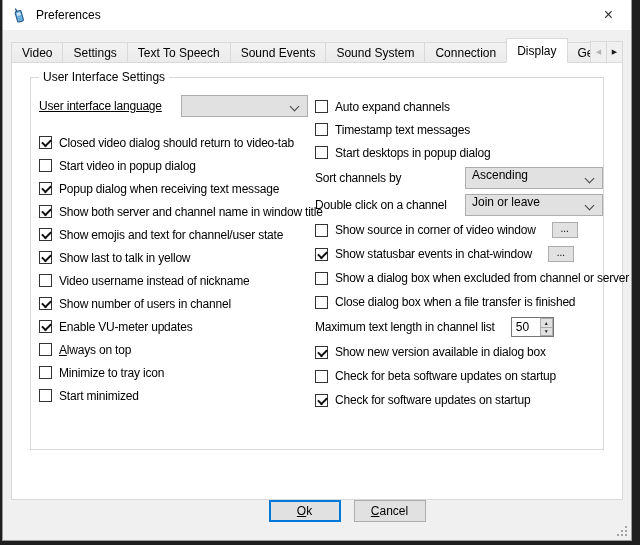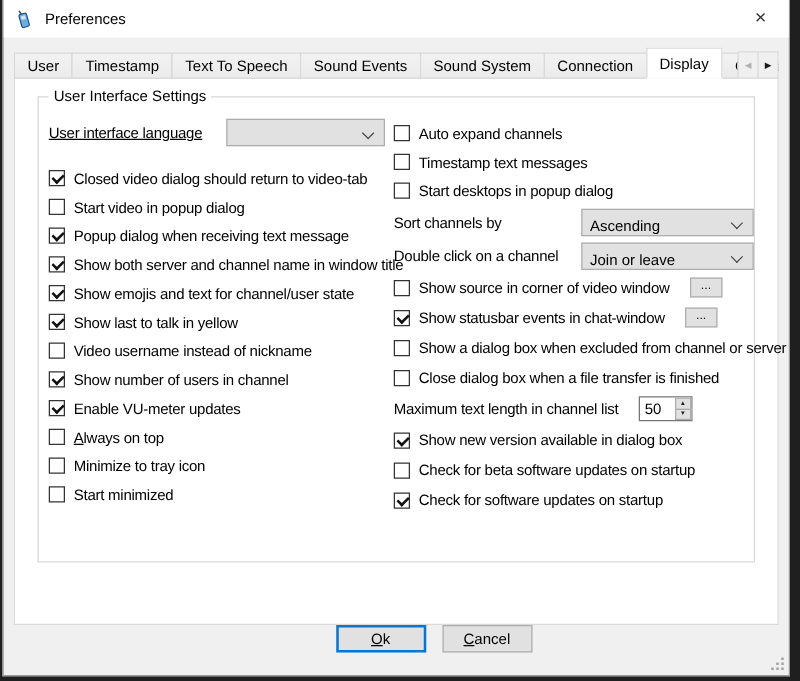--- a/index.html
+++ b/index.html
@@ -51,21 +51,21 @@
   .col-right .check-row { height:24px; }
   .col-right .check-row.top3 { height:23px; }
   .checkbox { position:relative; width:13px; height:13px; flex:0 0 auto;
               background:#fff; border:1px solid #333; }
   .checkbox.checked::after { content:""; position:absolute; left:2px; top:2px;
               width:7px; height:4px; border-left:2px solid #111; border-bottom:2px solid #111;
               transform:rotate(-45deg); }
   .check-label { font-size:12px; letter-spacing:-0.2px; white-space:nowrap; }
 
   .combo { position:relative; height:22px; background:#e1e1e1; border:1px solid #adadad;
-           display:flex; align-items:flex-end; padding:0 22px 0 6px; font-size:12px;
+           display:flex; align-items:flex-start; padding:0 22px 0 6px; font-size:12px;
            white-space:nowrap; }
   .combo::after { content:""; position:absolute; right:9px; top:7px; width:6px; height:6px;
            border-right:1.5px solid #444; border-bottom:1.5px solid #444;
            transform:rotate(45deg); }
   .lang-combo { width:127px; }
   .combo-row { height:27px; }
   .combo-row .combo-label { width:150px; font-size:12px; letter-spacing:-0.2px; flex:0 0 auto; }
   .combo-row .combo { width:148px; }
 
   .ellipsis-button { margin-left:9px; width:26px; height:16px; background:#e1e1e1;
@@ -111,25 +111,25 @@
           </g>
         </svg>
       </span>
       <span class="title-text">Preferences</span>
       <div class="close-button">×</div>
     </div>
 
     <div class="tabstrip">
 
         <div class="tab">
-          <span>User</span>
-        </div>
-
-        <div class="tab">
-          <span>Timestamp</span>
+          <span>Video</span>
+        </div>
+
+        <div class="tab">
+          <span>Settings</span>
         </div>
 
         <div class="tab">
           <span>Text To Speech</span>
         </div>
 
         <div class="tab">
           <span>Sound Events</span>
         </div>
 

